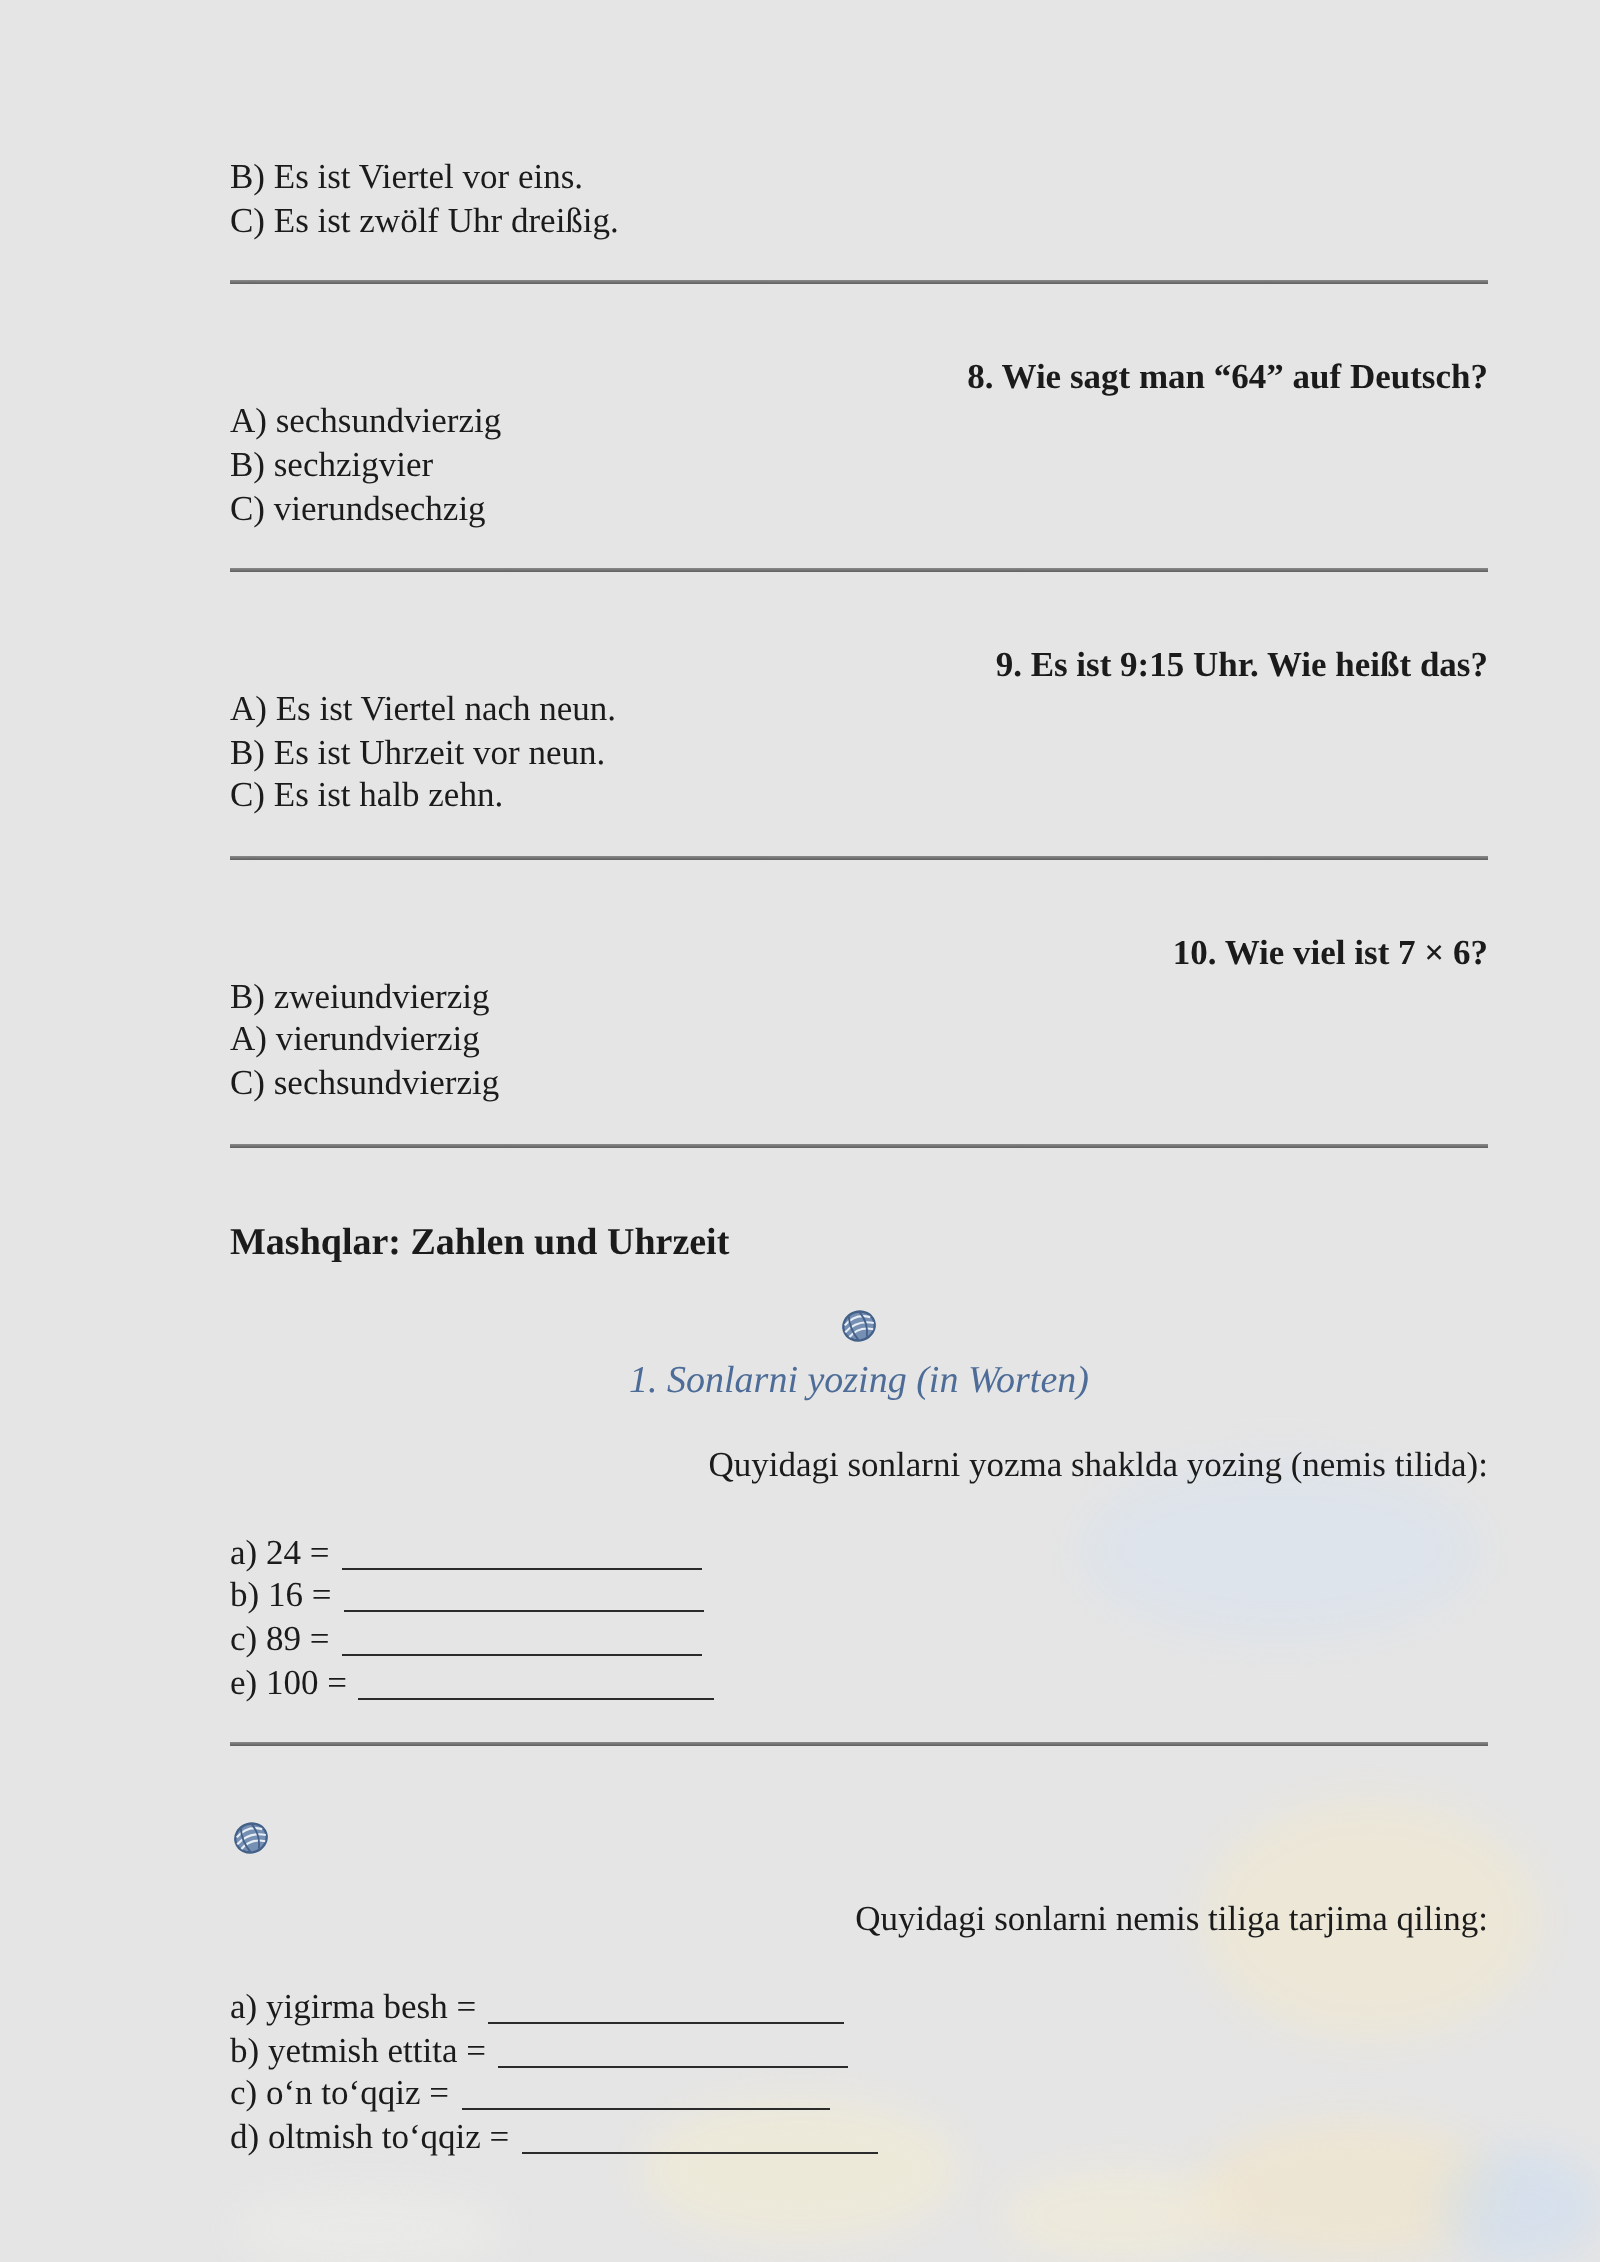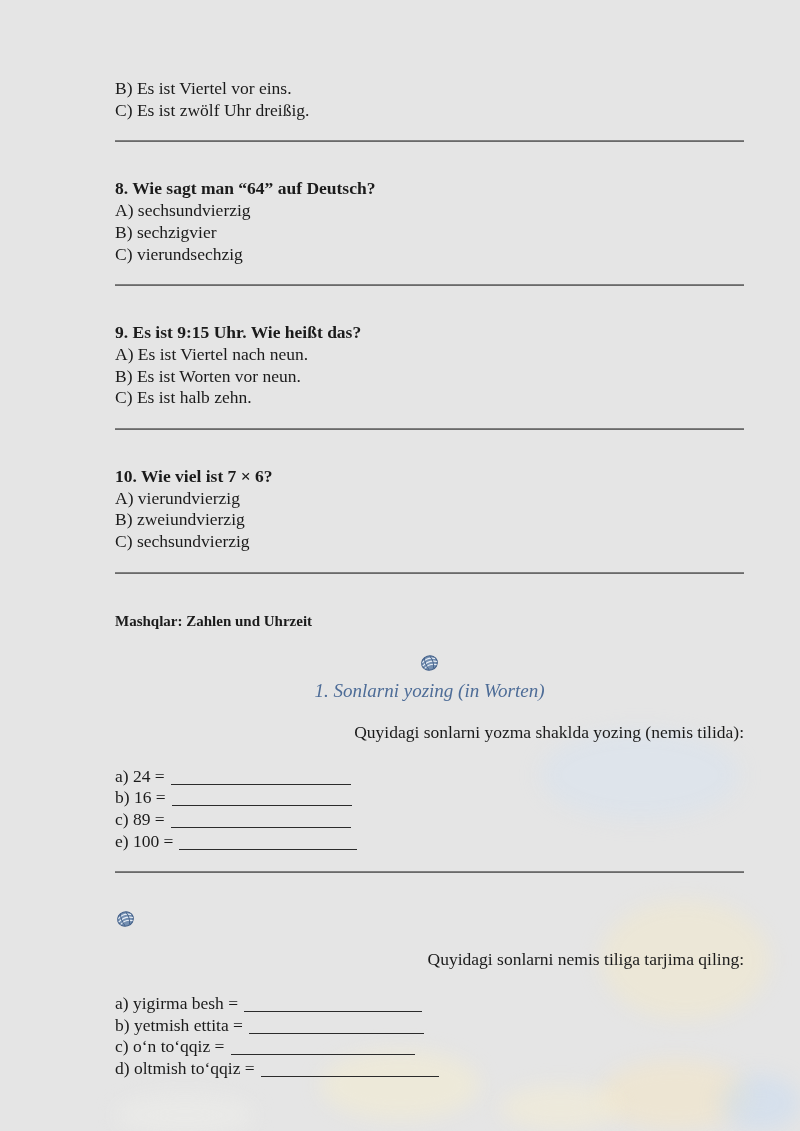--- a/index.html
+++ b/index.html
@@ -14,31 +14,31 @@
     font-size: 17.5px;
     line-height: 21.7px;
   }
   .content {
     position: absolute;
     left: 115px;
     top: 78px;
     width: 629px;
   }
   .qblock { margin: 0; }
-  .qtitle { font-weight: bold; }
+  .qtitle { font-weight: bold; text-align: right; }
   .line { white-space: nowrap; }
   hr.rule {
     border: none;
     height: 2px;
     background: linear-gradient(#8a8a8a, #5f5f5f);
     margin: 19px 0 36px 0;
   }
   .section-heading {
     font-weight: bold;
-    font-size: 15px;
+    font-size: 19px;
     line-height: 23px;
     margin: 0 0 20px 0;
   }
   .ex-title {
     font-style: italic;
     font-size: 19px;
     line-height: 23px;
     margin: 0 0 20px 0;
     display: flex;
     align-items: center;
@@ -91,30 +91,30 @@
       <div class="line">A) sechsundvierzig</div>
       <div class="line">B) sechzigvier</div>
       <div class="line">C) vierundsechzig</div>
     </div>
 
     <hr class="rule">
 
     <div class="qblock">
       <div class="qtitle">9. Es ist 9:15 Uhr. Wie heißt das?</div>
       <div class="line">A) Es ist Viertel nach neun.</div>
-      <div class="line">B) Es ist Worten vor neun.</div>
+      <div class="line">B) Es ist Uhrzeit vor neun.</div>
       <div class="line">C) Es ist halb zehn.</div>
     </div>
 
     <hr class="rule">
 
     <div class="qblock">
       <div class="qtitle">10. Wie viel ist 7 × 6?</div>
+      <div class="line">B) zweiundvierzig</div>
       <div class="line">A) vierundvierzig</div>
-      <div class="line">B) zweiundvierzig</div>
       <div class="line">C) sechsundvierzig</div>
     </div>
 
     <hr class="rule">
 
     <div class="section-heading">Mashqlar: Zahlen und Uhrzeit</div>
 
     <div class="ex-title" style="color:#4d6c97;flex-direction:column;">
       <span class="yarn-icon">
         <svg viewBox="0 0 24 24" width="21" height="20">

